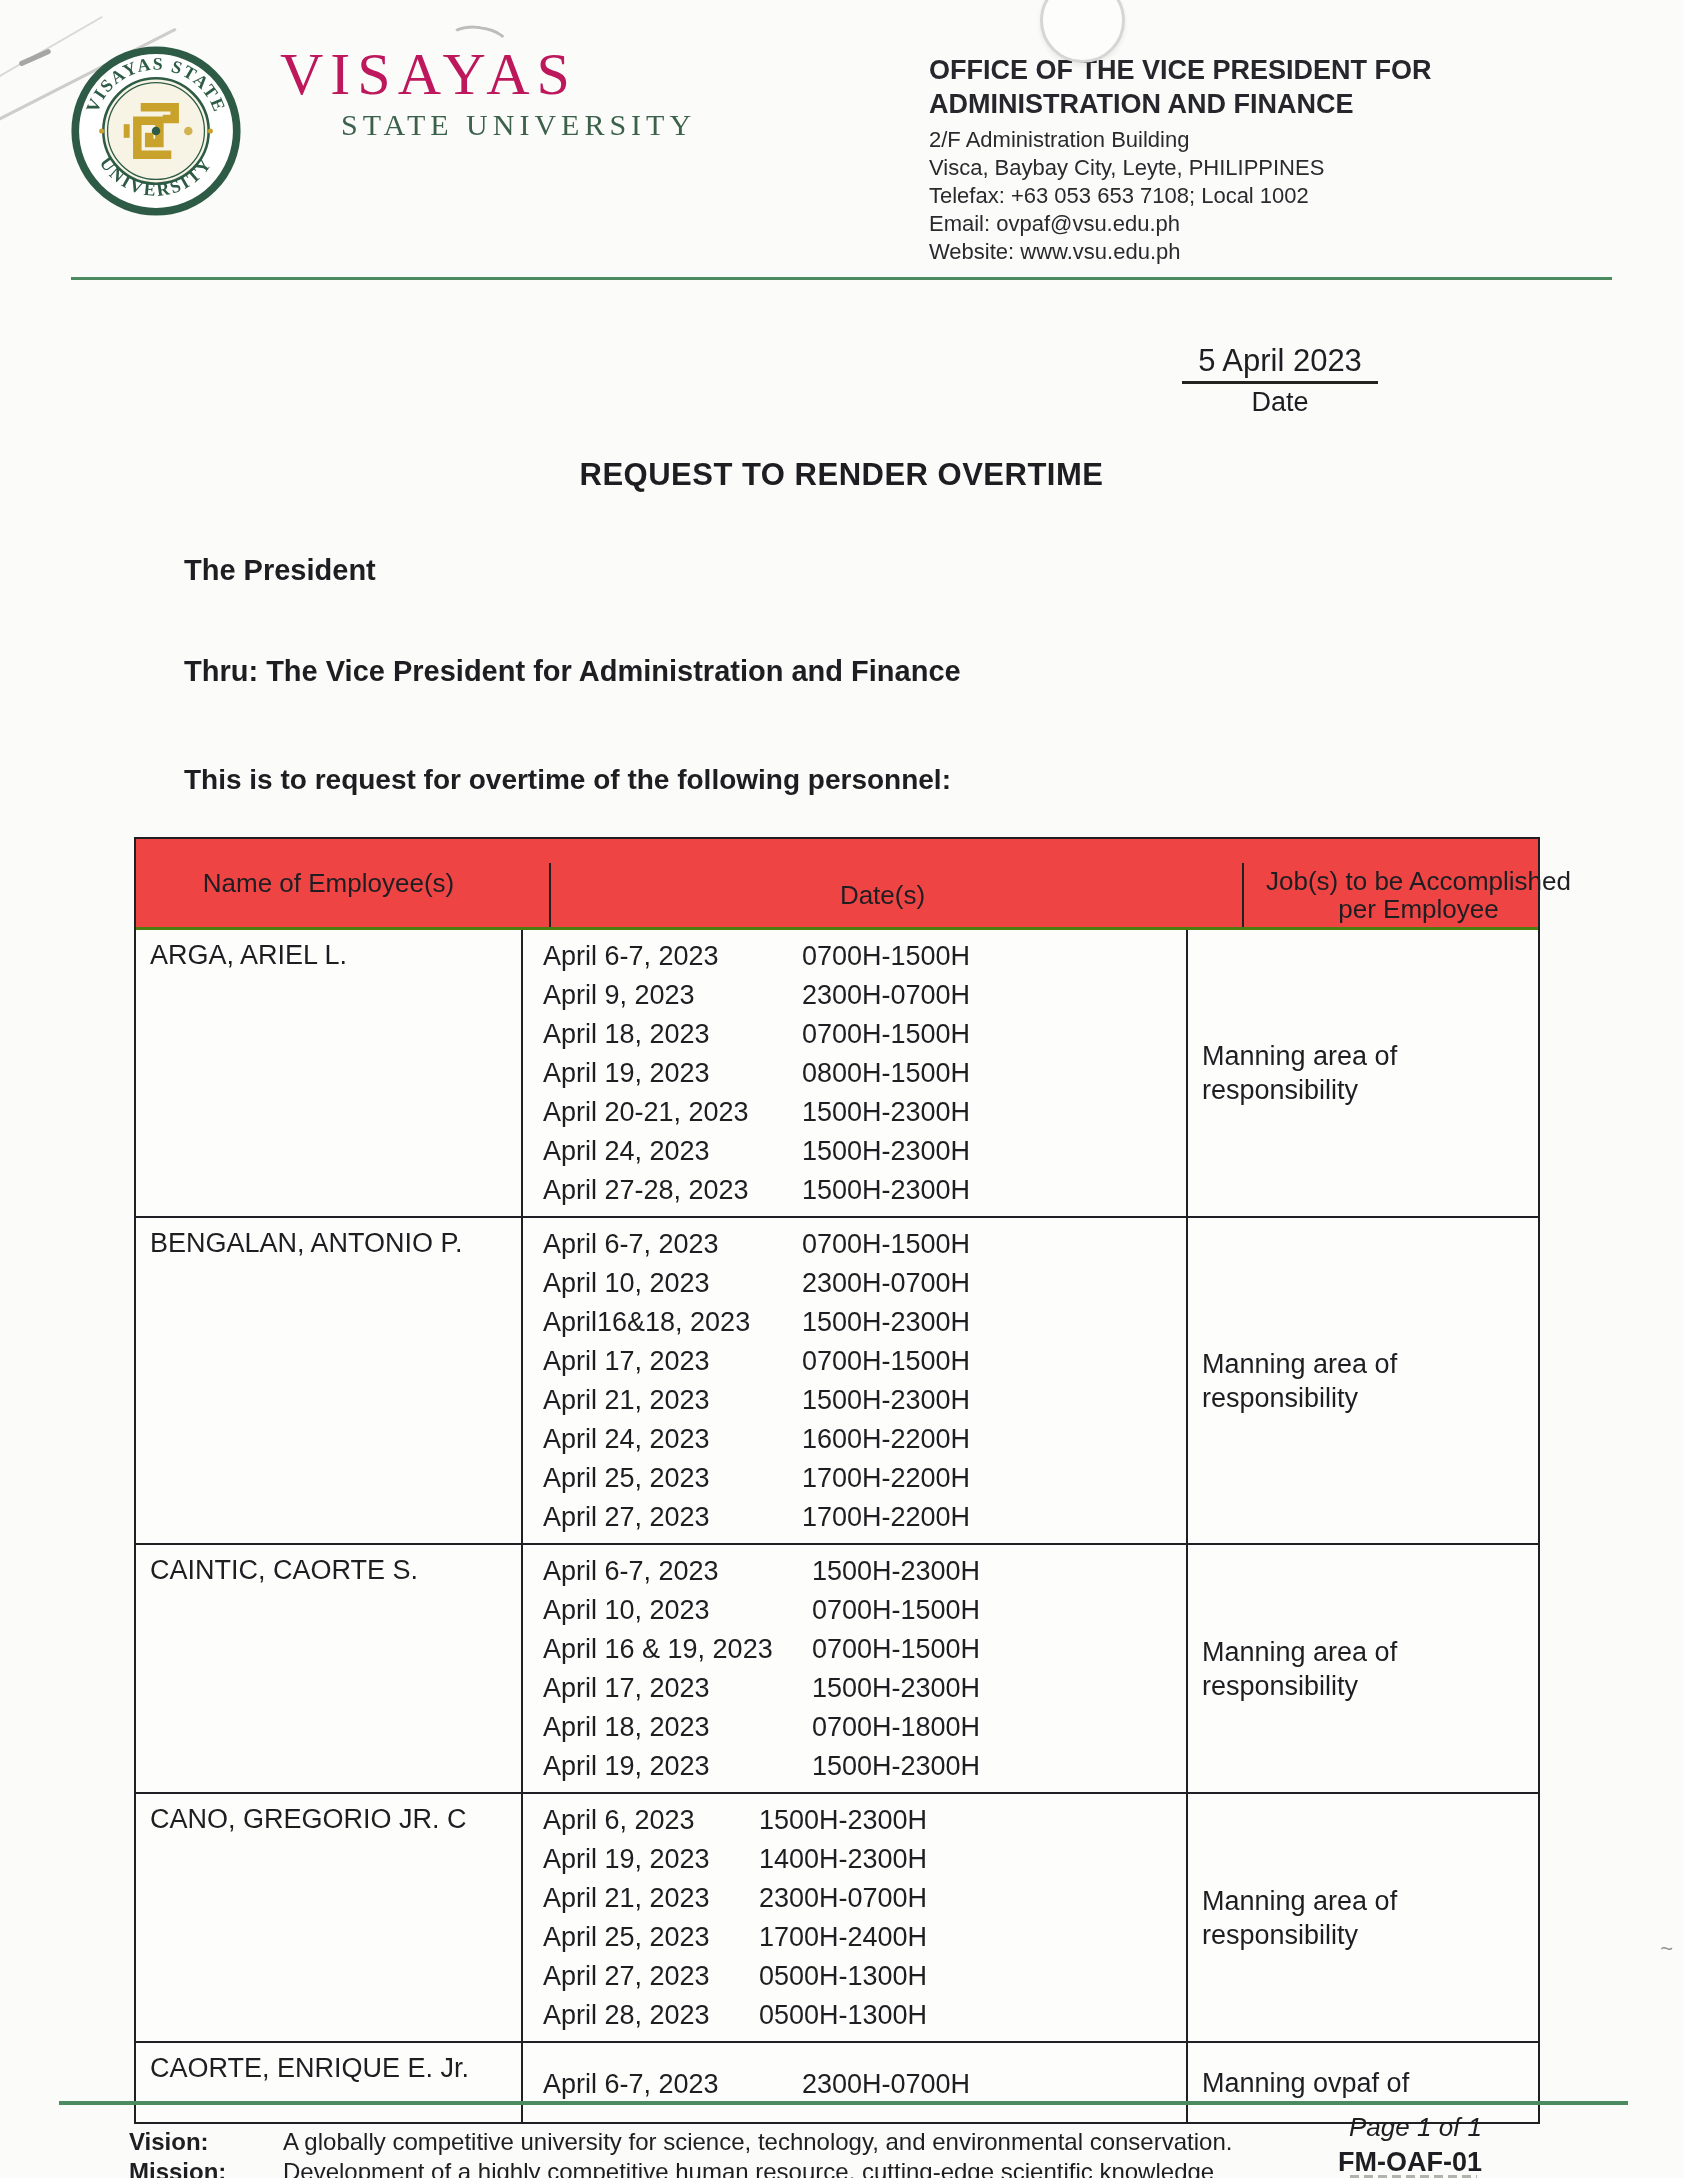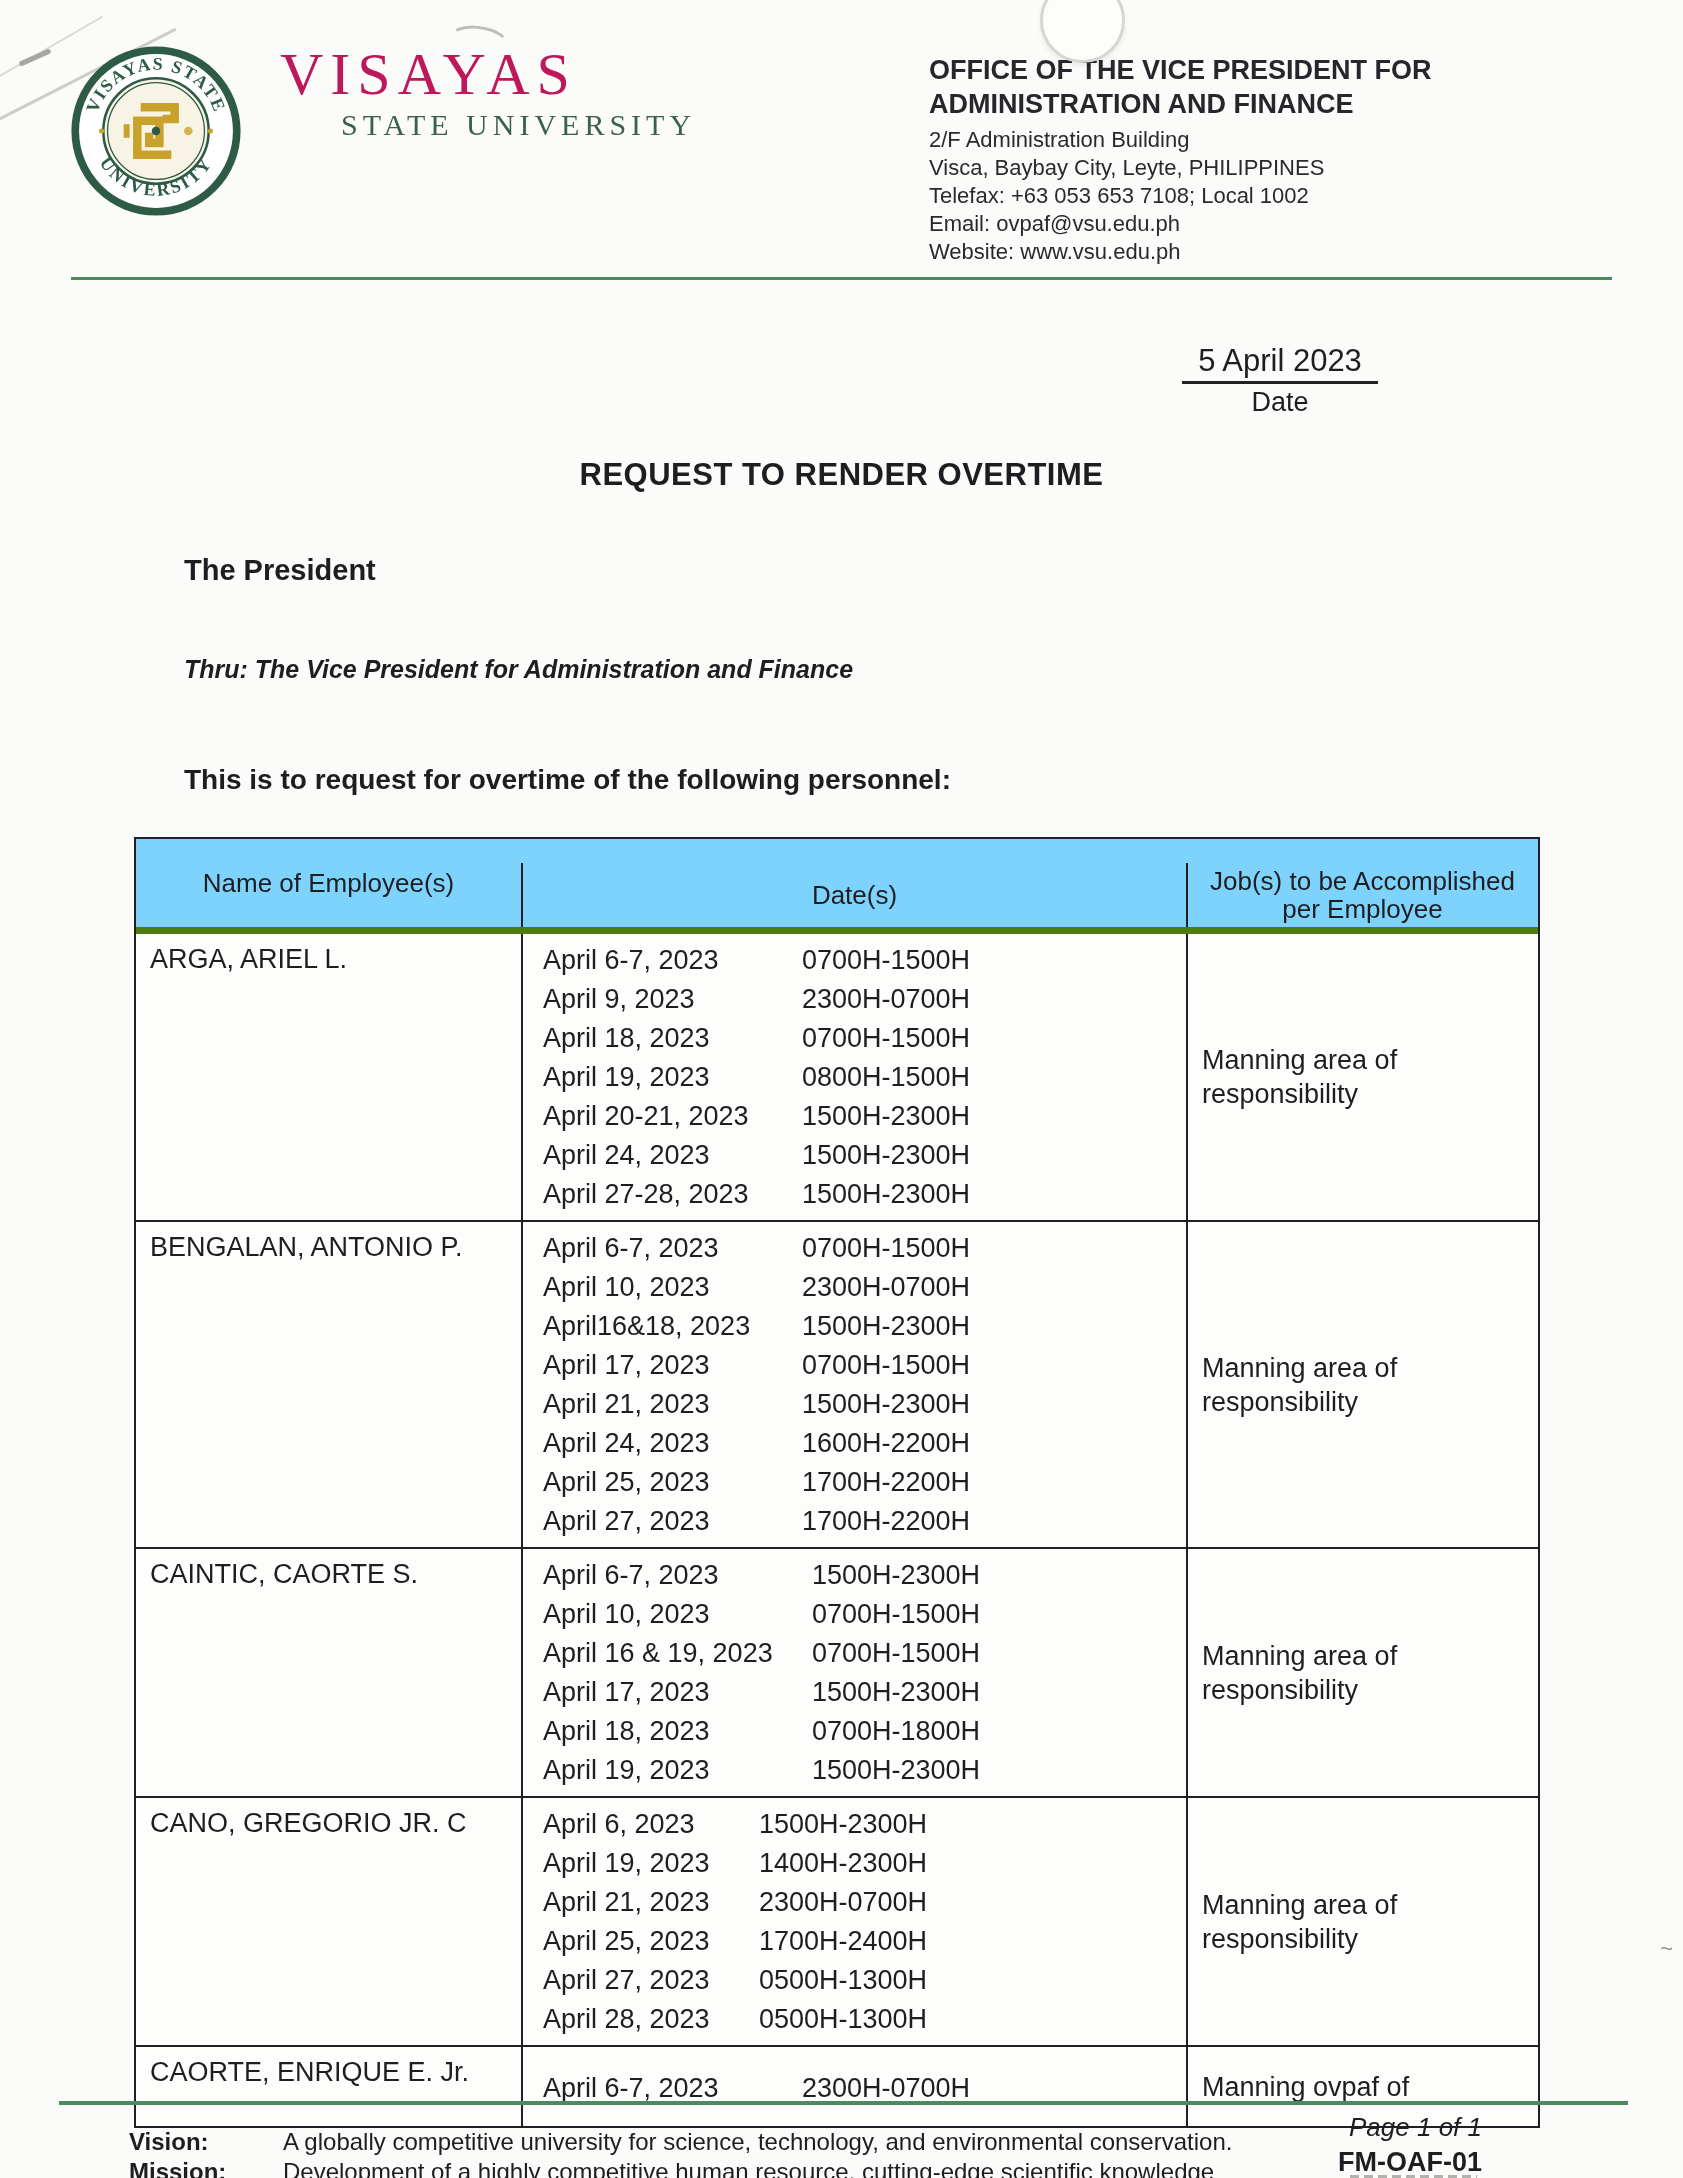--- a/index.html
+++ b/index.html
@@ -32,26 +32,26 @@
                border-color:#bdbdba transparent transparent transparent; border-radius:50%; transform:rotate(8deg); }
   .edge-mark { right:8px; top:1936px; color:#90908c; font-size:22px; letter-spacing:2px; }
 
   
   .date-block { position:absolute; left:1166px; top:343px; width:228px; text-align:center; }
   .date-value { display:inline-block; font-size:31px; border-bottom:3px solid #222; padding:0 16px 2px; }
   .date-label { font-size:27px; margin-top:3px; }
   .doc-title { position:absolute; left:0; top:457px; width:1683px; text-align:center;
                font-weight:bold; font-size:31px; letter-spacing:0.5px; }
   .addressee { position:absolute; left:184px; top:554px; font-size:29px; font-weight:bold; }
-  .thru      { position:absolute; left:184px; top:655px; font-size:25px; font-weight:bold;font-style:italic; }
+  .thru      { position:absolute; left:184px; top:655px; font-size:29px; font-weight:bold; }
   .intro     { position:absolute; left:184px; top:764px; font-size:28px;font-weight:bold; }
 
   
   .ot-table { position:absolute; left:134px; top:837px; width:1406px; border:2px solid #202024; background:#fdfdfc; }
-  .thead { display:grid; grid-template-columns:385px 665px 351px; background:#7dd3fc; border-bottom:7px solid #4d7c0f; }
+  .thead { display:grid; grid-template-columns:385px 665px 351px; background:#ef4444; border-bottom:3px solid #4d7c0f;gap:28px; }
   .th { font-size:26px; text-align:center; padding:4px 10px; min-height:53px;
         display:flex; align-items:center; justify-content:center; line-height:28px; }
   .th + .th { border-left:2px solid #202024;margin-top:24px; }
   .trow { display:grid; grid-template-columns:385px 665px 351px; }
   .trow + .trow { border-top:2px solid #202024; }
   .cell + .cell { border-left:2px solid #202024; }
   .name-cell { padding:10px 6px 6px 14px; font-size:27px;border-radius:12px; }
   .dates-cell { padding:7px 0 6px 20px; }
   .entry { display:flex; line-height:39px; font-size:27px; }
   .entry-date { flex:none; width:259px; }

